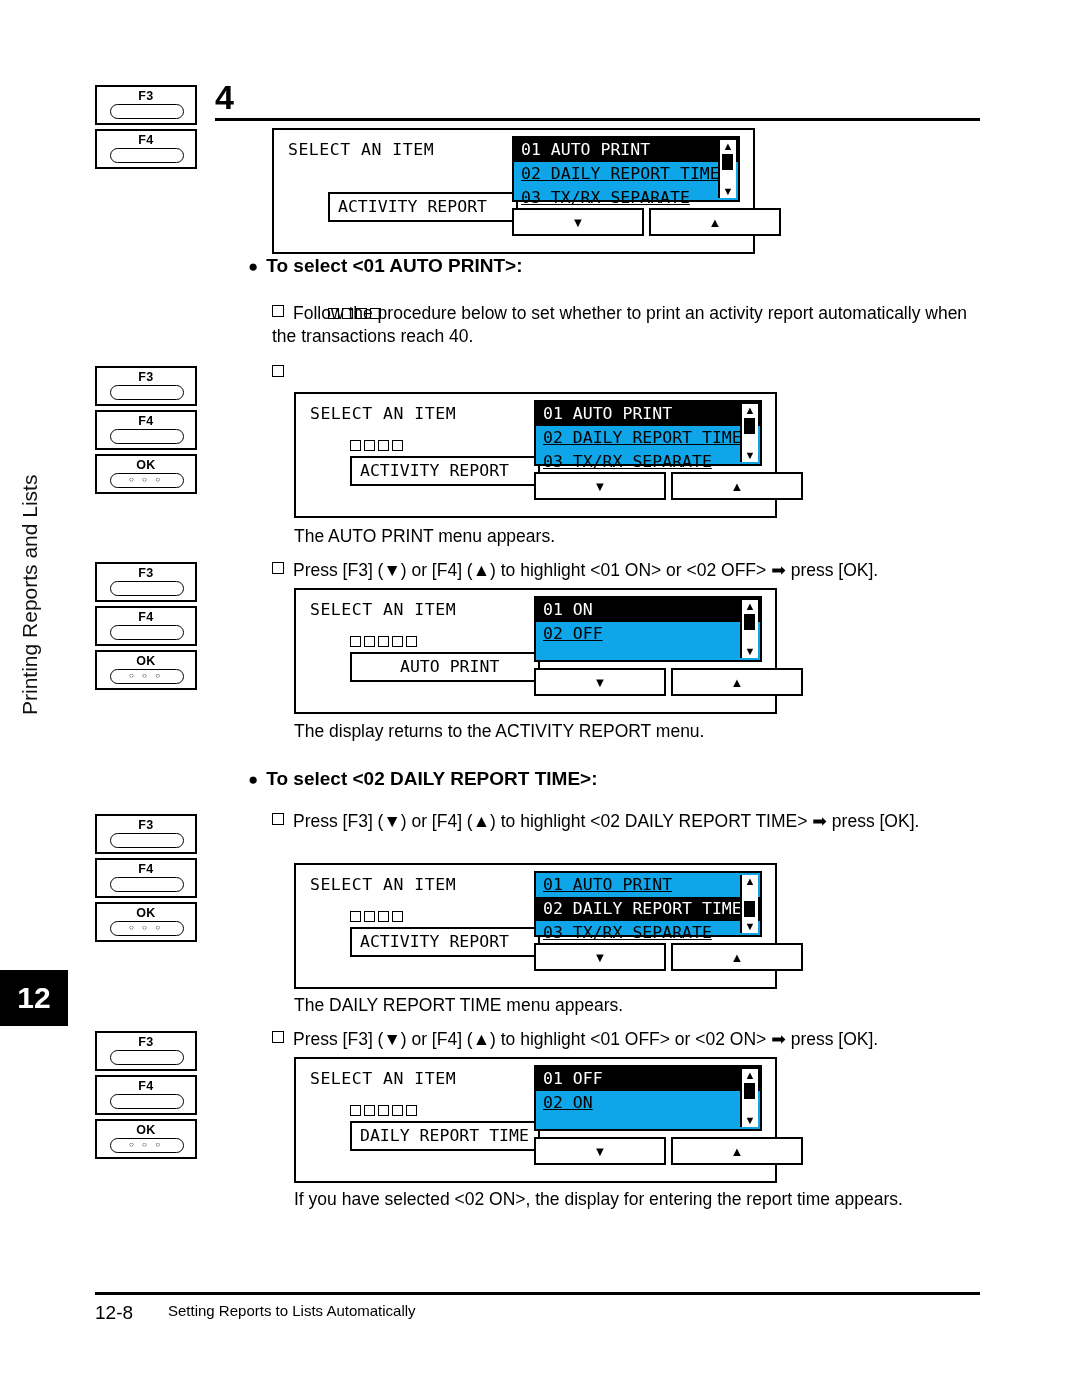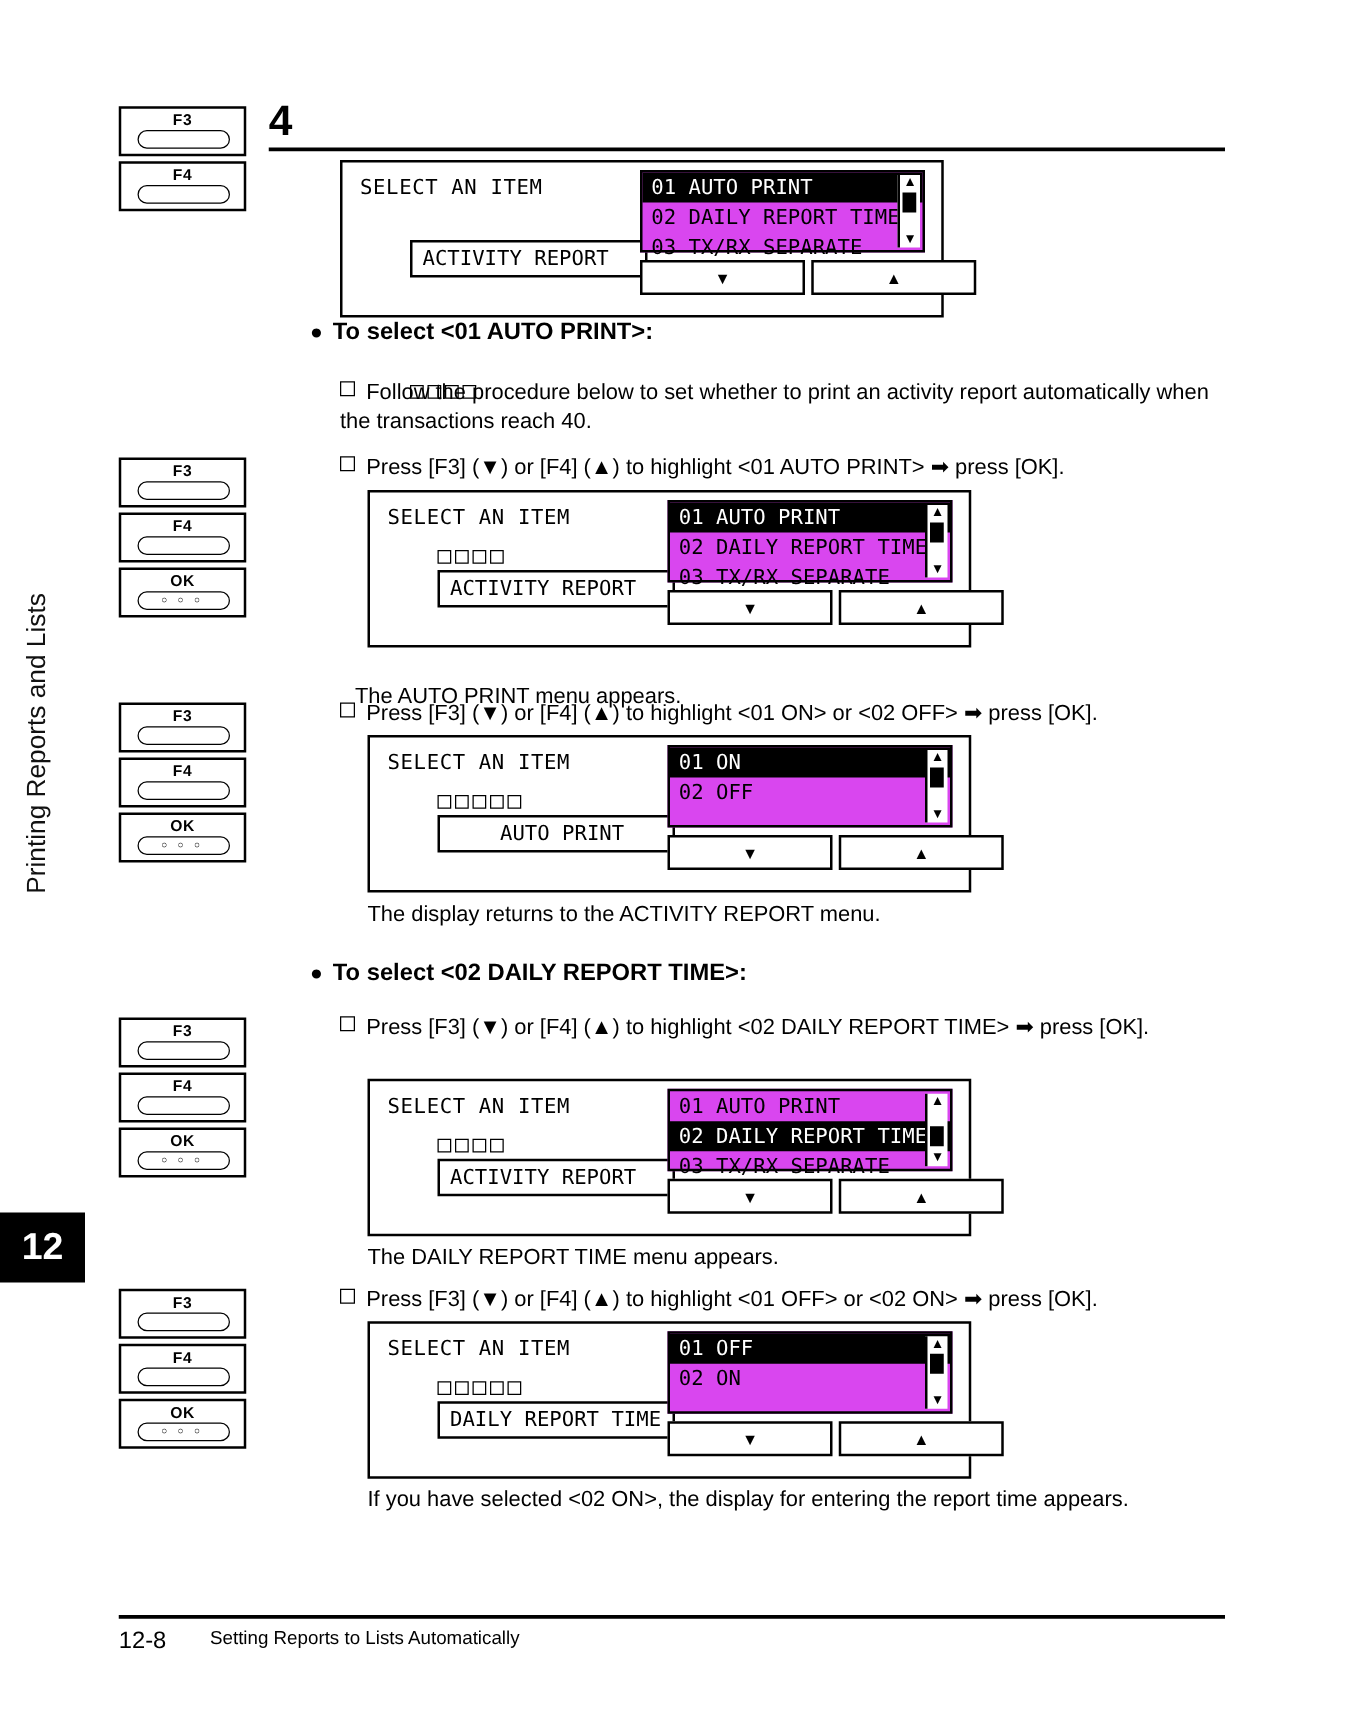--- a/index.html
+++ b/index.html
@@ -25,21 +25,21 @@
   .key .oval{position:absolute;left:13px;top:17px;width:72px;height:13px;border:1.6px solid #000;border-radius:8px;}
   .key .dots{position:absolute;left:0;top:19px;width:100%;text-align:center;font-size:8px;letter-spacing:3px;color:#000;}
 
   
   .lcd{position:absolute;border:2.5px solid #000;background:#fff;box-sizing:border-box;}
   .lcd .title{position:absolute;left:14px;top:10px;font-family:"DejaVu Sans Mono",monospace;font-size:16.5px;letter-spacing:.5px;}
   .lcd .bars{position:absolute;left:58px;display:flex;gap:3px;}
   .lcd .bars i{display:block;width:9px;height:9px;border:1.5px solid #000;background:#fff;}
   .lcd .field{position:absolute;border:2px solid #000;background:#fff;font-family:"DejaVu Sans Mono",monospace;
               font-size:16.5px;padding:3px 8px 4px 8px;box-sizing:border-box;white-space:nowrap;}
-  .lcd .listbox{position:absolute;border:2px solid #000;background:#d946ef;box-sizing:border-box;}
+  .lcd .listbox{position:absolute;border:2px solid #000;background:#0ea5e9;box-sizing:border-box;text-decoration:underline;}
   .lcd .listrow{font-family:"DejaVu Sans Mono",monospace;font-size:16.5px;padding:2px 6px 3px 7px;white-space:nowrap;}
   .lcd .listrow.sel{background:#000;color:#fff;}
   .scroll{position:absolute;right:2px;top:2px;width:16px;bottom:2px;border-left:2px solid #000;background:#fff;}
   .scroll .arr{position:absolute;left:0;width:100%;text-align:center;font-size:11px;line-height:1;}
   .scroll .up{top:1px;}
   .scroll .dn{bottom:1px;}
   .scroll .thumb{position:absolute;left:2px;top:14px;width:11px;height:16px;background:#000;}
   .softbtns{position:absolute;display:flex;gap:5px;}
   .softbtn{width:128px;height:24px;border:2px solid #000;background:#fff;display:flex;align-items:center;justify-content:center;font-size:13px;}
 
@@ -105,21 +105,21 @@
 
 <div class="bullet-head" style="left:248px;top:255px;">
   <span class="dot">●</span><span>To select &lt;01 AUTO PRINT&gt;:</span>
 </div>
 
 <div class="para" style="left:272px;top:302px;width:700px;">
   <span class="chk-sq"></span><span>Follow the procedure below to set whether to print an activity report automatically when the transactions reach 40.</span>
 </div>
 
 <div class="para" style="left:272px;top:362px;width:700px;">
-  <span class="chk-sq"></span><span>Press [F3] (▼) or [F4] (▲) to highlight &lt;01 AUTO PRINT&gt; ➡ press [OK].</span>
+  <span class="chk-sq"></span>
 </div>
 
 <div class="keygroup" style="left:95px;top:366px;">
   <div class="key">
     <div class="lbl">F3</div>
     <div class="oval"></div>
   </div>
   <div class="key">
     <div class="lbl">F4</div>
     <div class="oval"></div>
@@ -149,21 +149,21 @@
       <div class="thumb"></div>
       <div class="arr dn">▼</div>
     </div>
   </div>
   <div class="softbtns" style="left:238px;top:78px;">
     <div class="softbtn">▼</div>
     <div class="softbtn">▲</div>
   </div>
 </div>
 
-<div class="para" style="left:284px;top:525px;width:660px;margin-top:20px;">The AUTO PRINT menu appears.</div>
+<div class="para" style="left:294px;top:525px;width:660px;">The AUTO PRINT menu appears.</div>
 
 <div class="para" style="left:272px;top:559px;width:700px;">
   <span class="chk-sq"></span><span>Press [F3] (▼) or [F4] (▲) to highlight &lt;01 ON&gt; or &lt;02 OFF&gt; ➡ press [OK].</span>
 </div>
 
 <div class="keygroup" style="left:95px;top:562px;">
   <div class="key">
     <div class="lbl">F3</div>
     <div class="oval"></div>
   </div>

